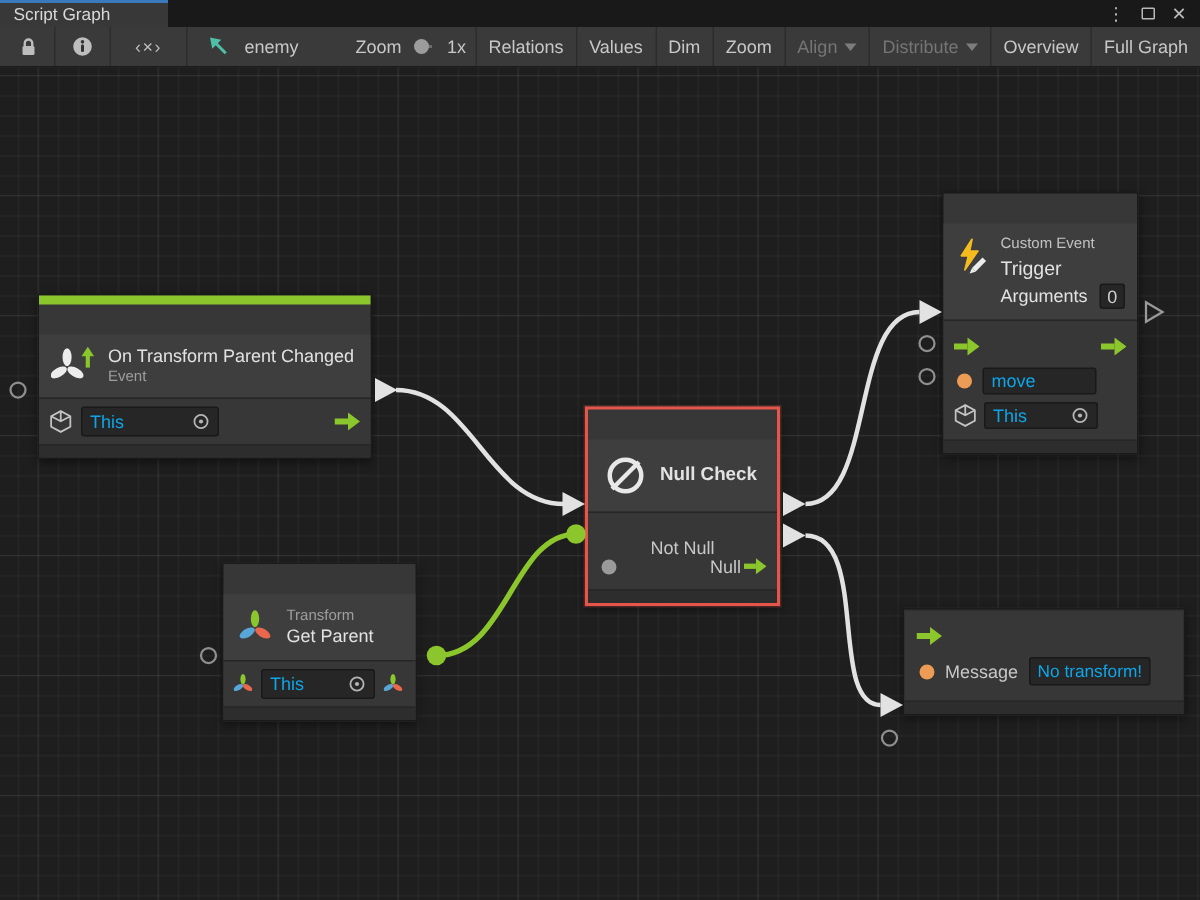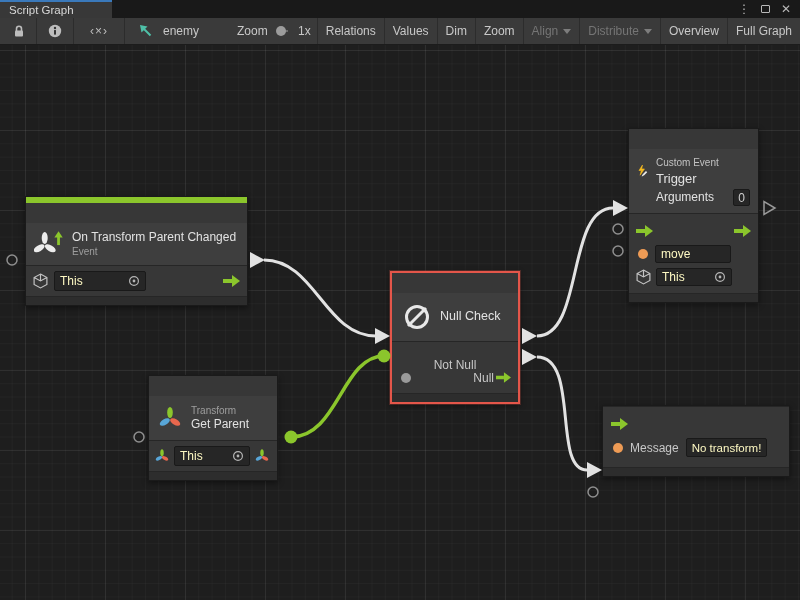--- a/index.html
+++ b/index.html
@@ -36,21 +36,21 @@
     background-position:25px 5px;}
 
   
   .node{position:absolute;background:#373737;border:1px solid #1a1a1a;box-shadow:0 2px 6px rgba(0,0,0,.45);color:#dcdcdc;z-index:2;}
   .node-header{background:#3e3e3e;display:flex;align-items:center;gap:8px;padding:7px 8px;margin-top:20px;}
   .node-title{font-size:12px;color:#e2e2e2;line-height:1.25;white-space:nowrap;}
   .node-sub{font-size:10px;color:#9e9e9e;line-height:1.3;}
   .node-body{background:#373737;border-top:1px solid #262626;}
   .node-footer{height:9px;background:#2d2d2d;border-top:1px solid #262626;}
   .row{display:flex;align-items:center;}
-  .field{display:inline-flex;align-items:center;background:#262626;border:1px solid #191919;border-radius:2px;color:#fef9c3;font-size:12px;height:20px;padding:0 5px;}
+  .field{display:inline-flex;align-items:center;background:#262626;border:1px solid #191919;border-radius:2px;color:#0ea5e9;font-size:12px;height:20px;padding:0 5px;}
   .field .tgt{margin-left:auto;}
   .spacer{flex:1;}
   .port-label{font-size:12px;color:#c8c8c8;white-space:nowrap;}
   .dot{border-radius:50%;flex:0 0 auto;}
   .checkbox{width:12px;height:12px;background:#2a2a2a;border:1px solid #151515;border-radius:2px;flex:0 0 auto;}
   .argfield{display:inline-flex;align-items:center;justify-content:center;width:17px;height:17px;background:#262626;border:1px solid #191919;border-radius:2px;font-size:12px;color:#cfcfcf;}
 
   .overlay{position:absolute;left:0;top:0;width:800px;height:600px;z-index:3;pointer-events:none;}
 </style>
 </head>
@@ -212,21 +212,21 @@
     </div>
     <div class="node-footer"></div>
   </div>
 
   <div class="node" style="left:390px;top:271px;width:130px;border:2px solid #e4564a;box-shadow:0 0 0 1px rgba(228,86,74,.25),0 2px 6px rgba(0,0,0,.45);">
     <div class="node-header" style="padding:9px 10px;">
       <svg width="30" height="30" viewBox="0 0 30 30">
         <circle cx="15" cy="15" r="10.5" fill="none" stroke="#e8e8e8" stroke-width="3"></circle>
         <line x1="6" y1="24" x2="24" y2="6" stroke="#e8e8e8" stroke-width="3"></line>
       </svg>
-      <div class="node-title" style="font-size:12.5px;">Null Check</div>
+      <div class="node-title" style="font-size:12.5px;font-weight:bold;">Null Check</div>
     </div>
     <div class="node-body" style="padding:4px 0 5px;">
       <div class="row" style="height:21px;padding:0 7px;gap:6px;flex-direction:column;">
         <svg width="15" height="11" viewBox="0 0 17 12">
           <rect x="0" y="4" width="9" height="4" fill="#8bc62c"></rect>
             <polygon points="9,0 17,6 9,12" fill="#8bc62c"></polygon>
         </svg>
         <div class="spacer"></div>
         <span class="port-label">Not Null</span>
         <svg width="15" height="11" viewBox="0 0 17 12">
@@ -250,21 +250,21 @@
   <div class="node" style="left:628px;top:128px;width:131px;">
     <div class="node-header" style="padding:7px 8px;align-items:flex-start;">
       <svg width="27" height="29" viewBox="0 0 28 30">
         <polygon points="14,1 5,15 11,15 8,27 19,11 12,11" fill="#f6bb1e" stroke="#f6bb1e" stroke-linejoin="round" stroke-width="1.5"></polygon>
         <polygon points="14,25.5 23,16.5 26,19.5 17,28.5" fill="#ececec"></polygon>
         <polygon points="14,25.5 17,28.5 12,30" fill="#ececec"></polygon>
       </svg>
       <div>
         <div class="node-sub" style="font-size:10px;color:#c2c2c2;">Custom Event</div>
         <div class="node-title" style="font-size:13px;margin:2px 0;">Trigger</div>
-        <div class="row" style="gap:19px;">
+        <div class="row" style="gap:8px;">
           <span class="node-title">Arguments</span>
           <span class="argfield">0</span>
         </div>
       </div>
     </div>
     <div class="node-body" style="padding:6px 0 5px;">
       <div class="row" style="height:22px;padding:0 7px;">
         <svg width="17" height="12" viewBox="0 0 17 12">
           <rect x="0" y="4" width="9" height="4" fill="#8bc62c"></rect>
             <polygon points="9,0 17,6 9,12" fill="#8bc62c"></polygon>

